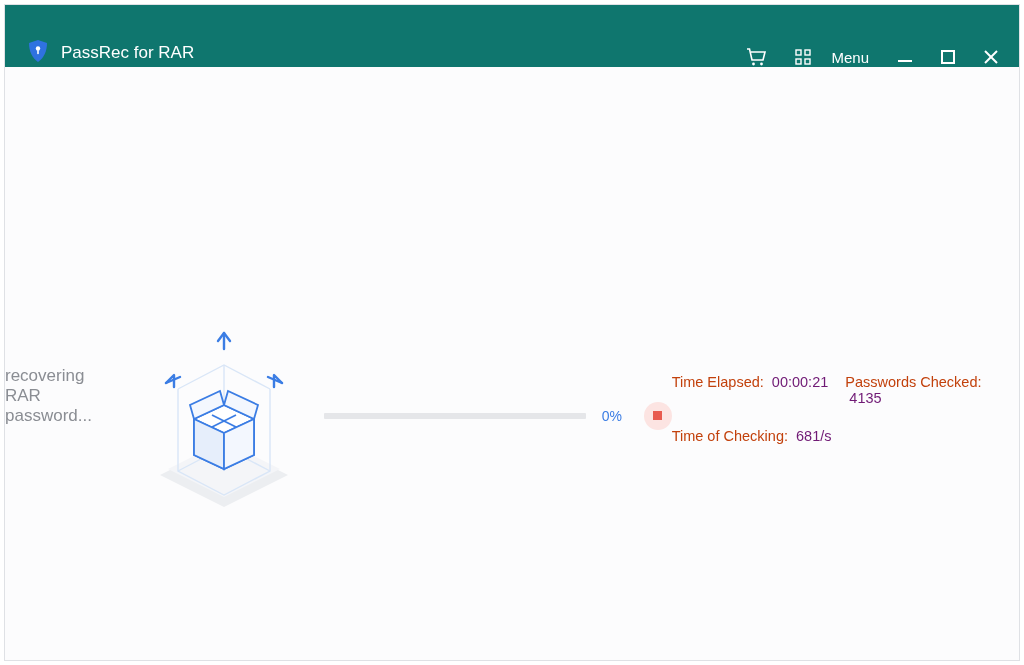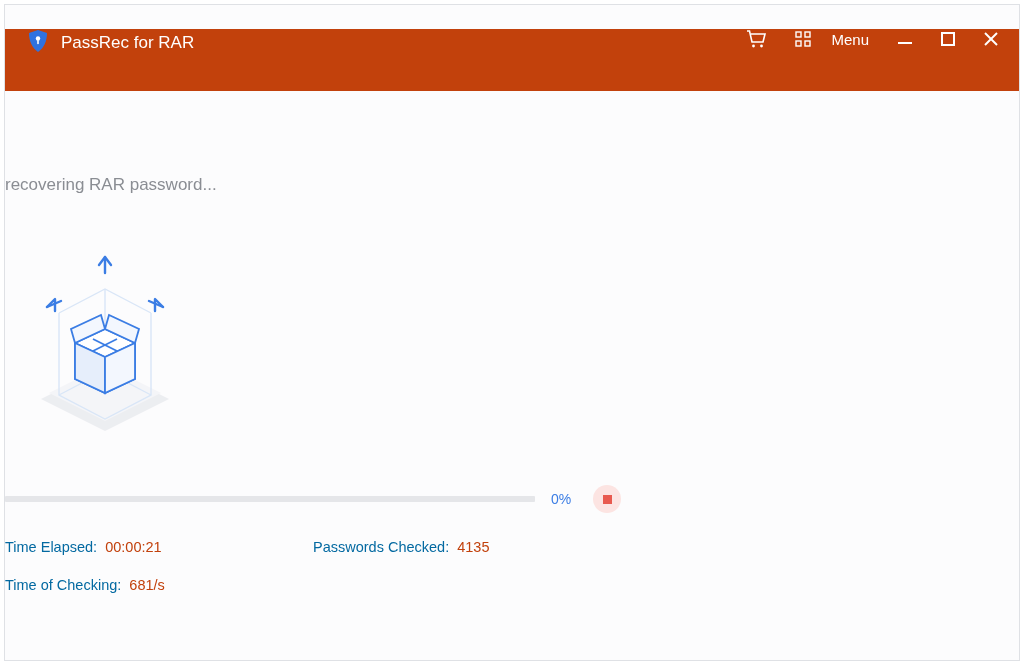--- a/index.html
+++ b/index.html
@@ -15,26 +15,25 @@
       width: 1016px;
       height: 657px;
       border: 1px solid #dfe1e5;
       background: #fcfcfd;
       display: flex;
       flex-direction: column;
       overflow: hidden;
     }
     .titlebar {
       height: 62px;
-      background: #c2410c;
-      display: flex;
-      align-items: flex-start;
+      background: #0f766e;
+      display: flex;
+      align-items: flex-end;
       padding: 0 20px 0 22px;
       color: #f0f2f6;
-      margin-top: 24px;
     }
     .titlebar-left {
       display: flex;
       align-items: center;
       gap: 12px;
     }
     .app-title {
       font-size: 17px;
       color: #ffffff;
       font-weight: 400;
@@ -51,22 +50,22 @@
       justify-content: center;
       color: #ffffff;
       cursor: pointer;
       gap: 20px;
       font-size: 15px;
     }
     .titlebar-btn svg { display: block; }
     .content {
       flex: 1;
       display: flex;
-      flex-direction: column;
-      padding-top: 84px;
+      align-items: center;
+      padding-top: 64px;
     }
     .status-text {
       font-size: 17px;
       color: #8a8d93;
       font-weight: 400;
     }
     .illustration {
       margin-top: 50px;
       width: 200px;
       height: 200px;
@@ -117,22 +116,22 @@
     }
     .stats {
       margin-top: 26px;
       width: 616px;
       display: grid;
       grid-template-columns: 1fr 1fr;
       row-gap: 22px;
       font-size: 14.5px;
       color: #8a8d93;
     }
-    .stat-label { color: #0369a1; }
-    .stat-value { color: #c2410c; margin-left: 4px; margin-top: 40px; }
+    .stat-label { color: #c2410c; }
+    .stat-value { color: #701a75; margin-left: 4px; margin-top: 40px; }
   </style>
 </head>
 <body>
 
 <div class="app-window">
 
   <div class="titlebar">
     <div class="titlebar-left">
       <span>
         <svg width="22" height="24" viewBox="0 0 22 24">

